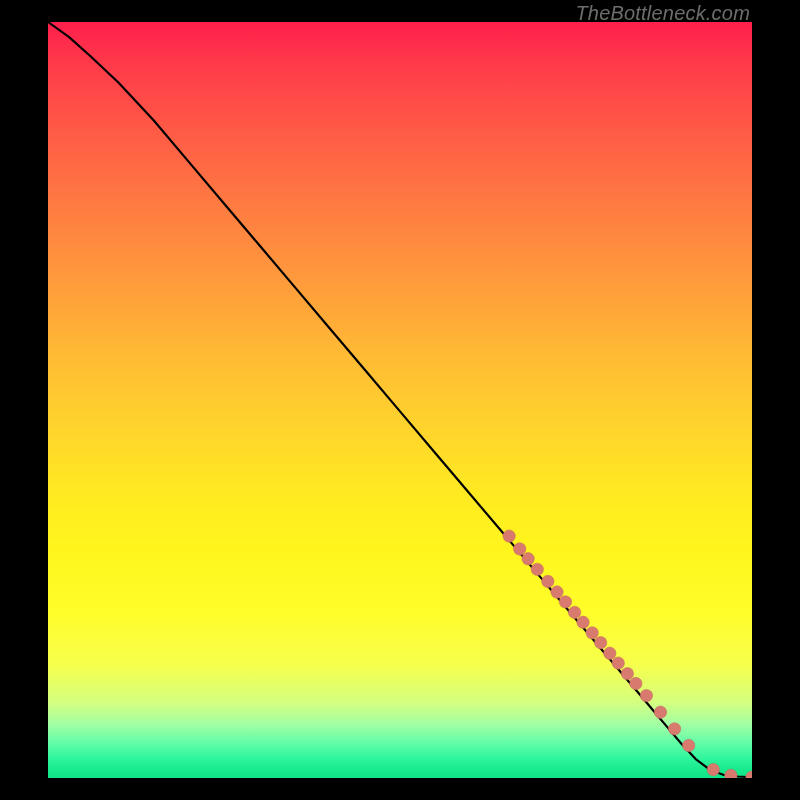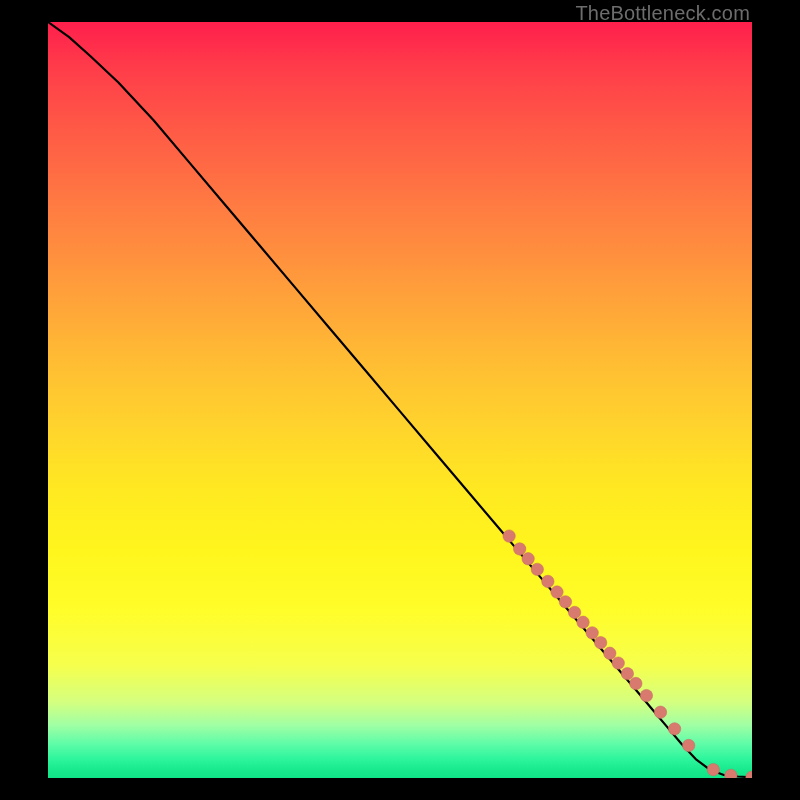--- a/index.html
+++ b/index.html
@@ -9,20 +9,21 @@
     height: 800px;
     background: #000;
     overflow: hidden;
     font-family: Arial, Helvetica, sans-serif;
   }
   .outer {
     position: relative;
     width: 800px;
     height: 800px;
     background: #000;
+    font-style: italic;
   }
   
   .plot {
     position: absolute;
     left: 48px;
     top: 22px;
     width: 704px;
     height: 756px;
     overflow: hidden;
   }

